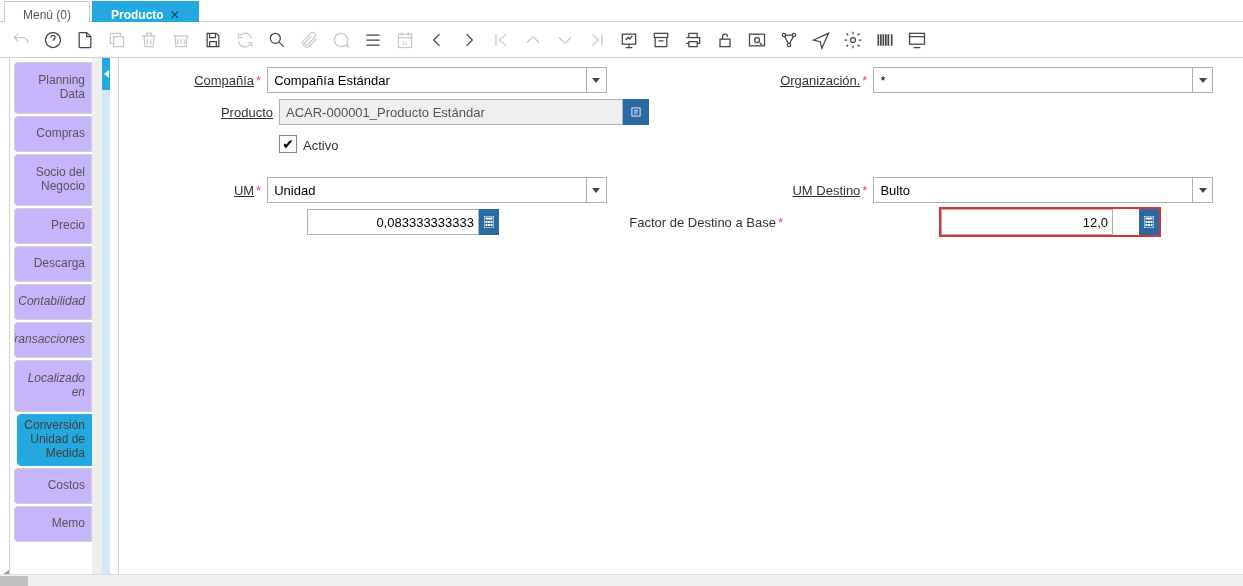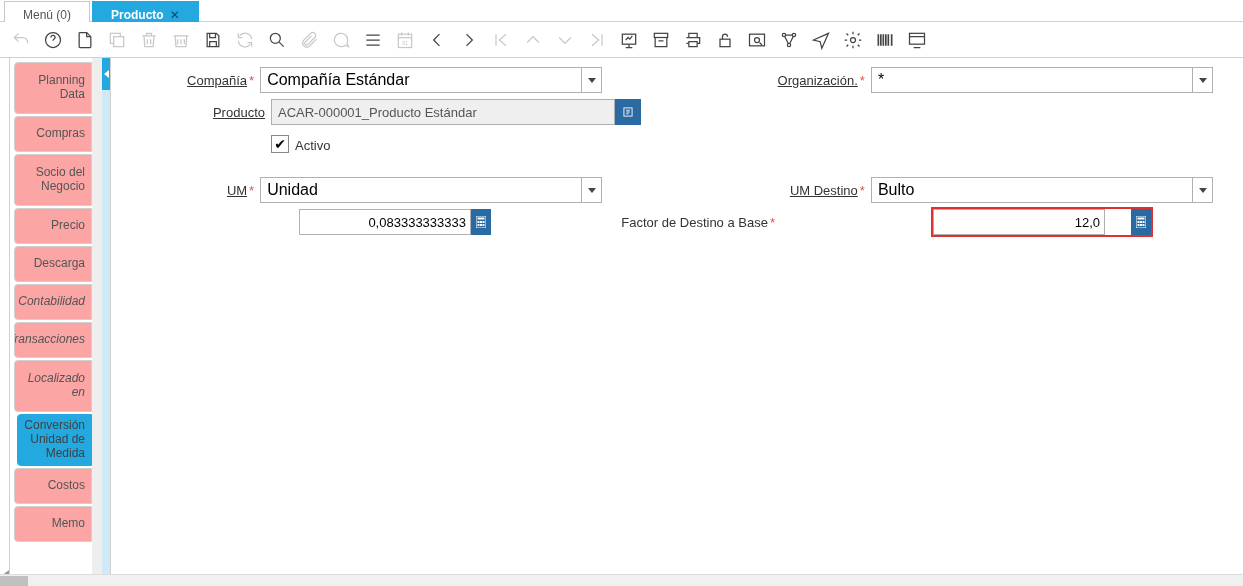--- a/index.html
+++ b/index.html
@@ -97,21 +97,21 @@
     height: 36px;
     border: 1px solid #d0d0d0;
     border-radius: 4px 0 0 4px;
     display: flex;
     align-items: center;
     justify-content: flex-end;
     text-align: right;
     padding: 0 6px 0 4px;
     font-size: 12px;
     color: #555;
-    background: #fca5a5;
+    background: #c4b5fd;
     cursor: pointer;
     line-height: 1.15;
     margin-left: 4px;
     white-space: normal;
     overflow: hidden;
   }
   .side-nav .nav-item.tall { height: 52px; }
   .side-nav .nav-item.italic { font-style: italic; }
   .side-nav .nav-item.active {
     background: #23a8e0;
@@ -144,20 +144,21 @@
   .grey-scroll {
     width: 10px;
     background: #eee;
   }
   
   .form-canvas {
     flex: 1;
     border-left: 1px solid #d0d0d0;
     padding: 8px 30px 0 10px;
     overflow: auto;
+    margin-left: 8px;
   }
   .form-row {
     display: flex;
     align-items: center;
     margin-bottom: 4px;
     min-height: 28px;
   }
   .form-row.spacer { height: 10px; min-height: 10px; }
   .lbl {
     text-align: right;
@@ -169,21 +170,21 @@
   .lbl .req { color: #d9534f; margin-left: 2px; }
   .col-l-lbl { width: 150px; }
   .col-l-val { width: 370px; display: flex; align-items: center; }
   .col-gap  { width: 130px; }
   .col-r-lbl { width: 160px; }
   .col-r-val { width: 370px; display: flex; align-items: center; }
   .txt-combo, .txt-input {
     height: 26px;
     border: 1px solid #b0b0b0;
     background: #fff;
-    font-size: 16px;
+    font-size: 13px;
     padding: 0 6px;
     font-family: inherit;
   }
   .txt-combo {
     flex: 1;
   }
   .combo-btn {
     width: 20px; height: 26px;
     border: 1px solid #b0b0b0;
     border-left: none;

